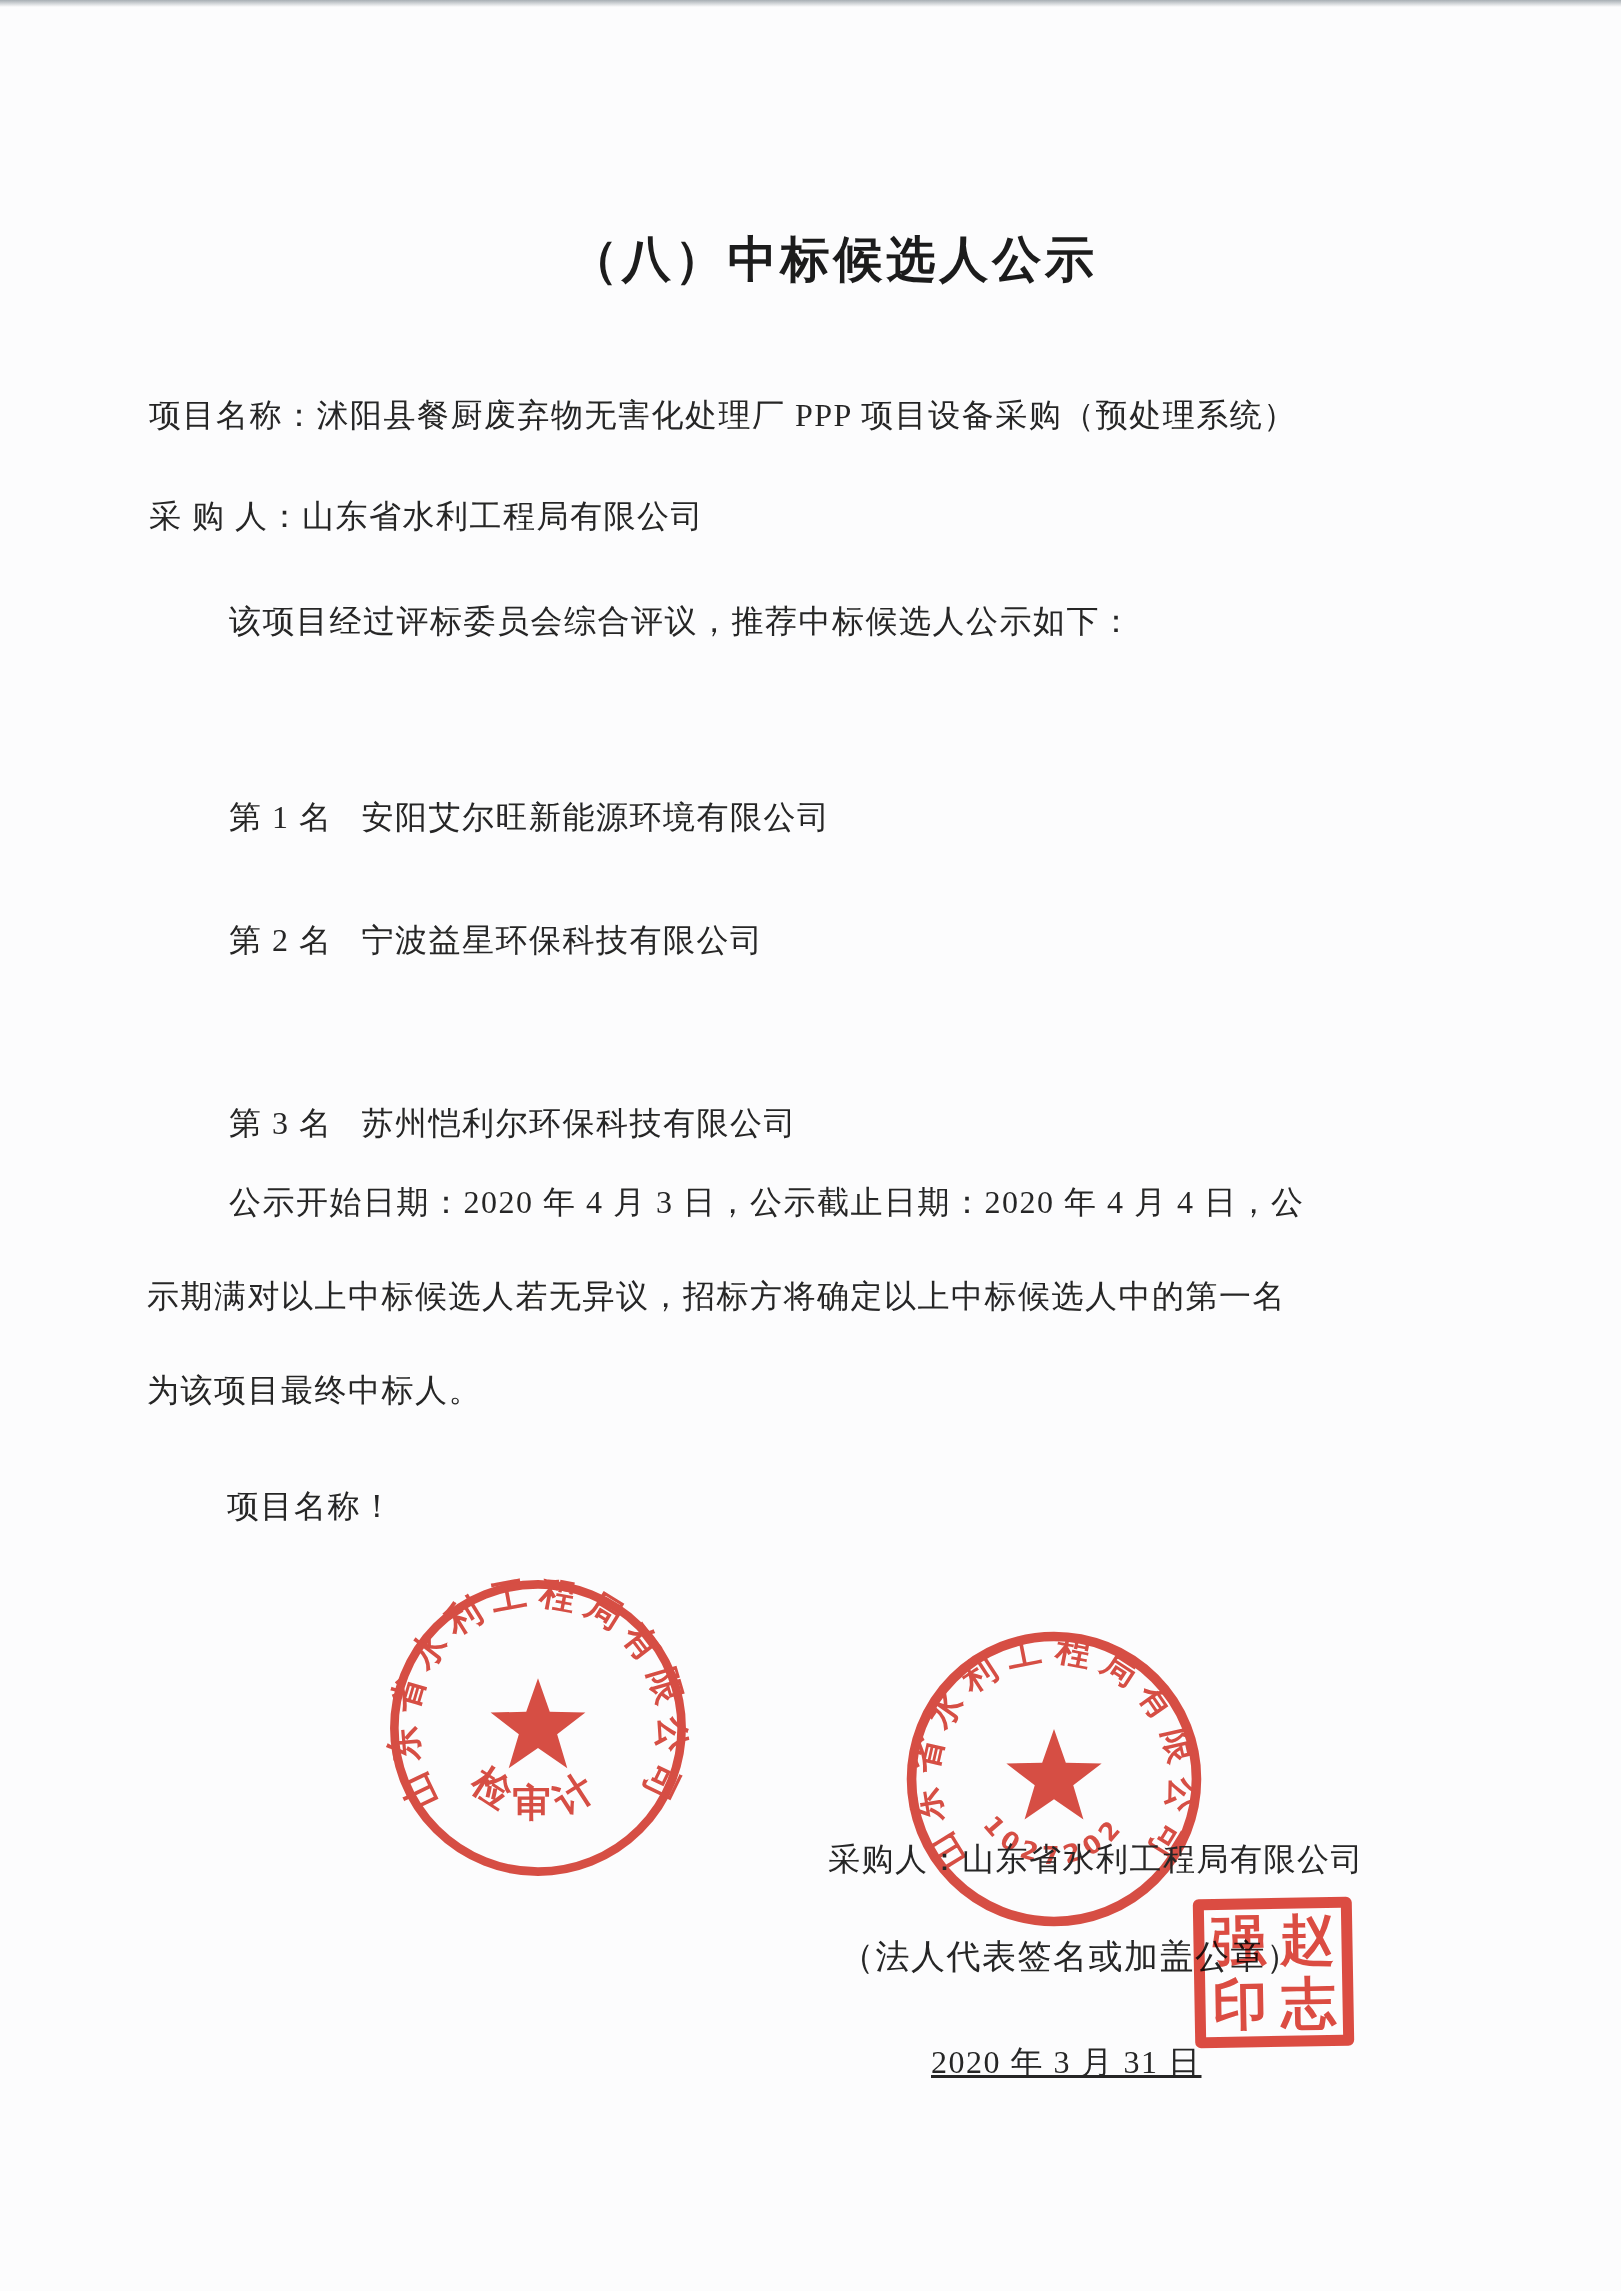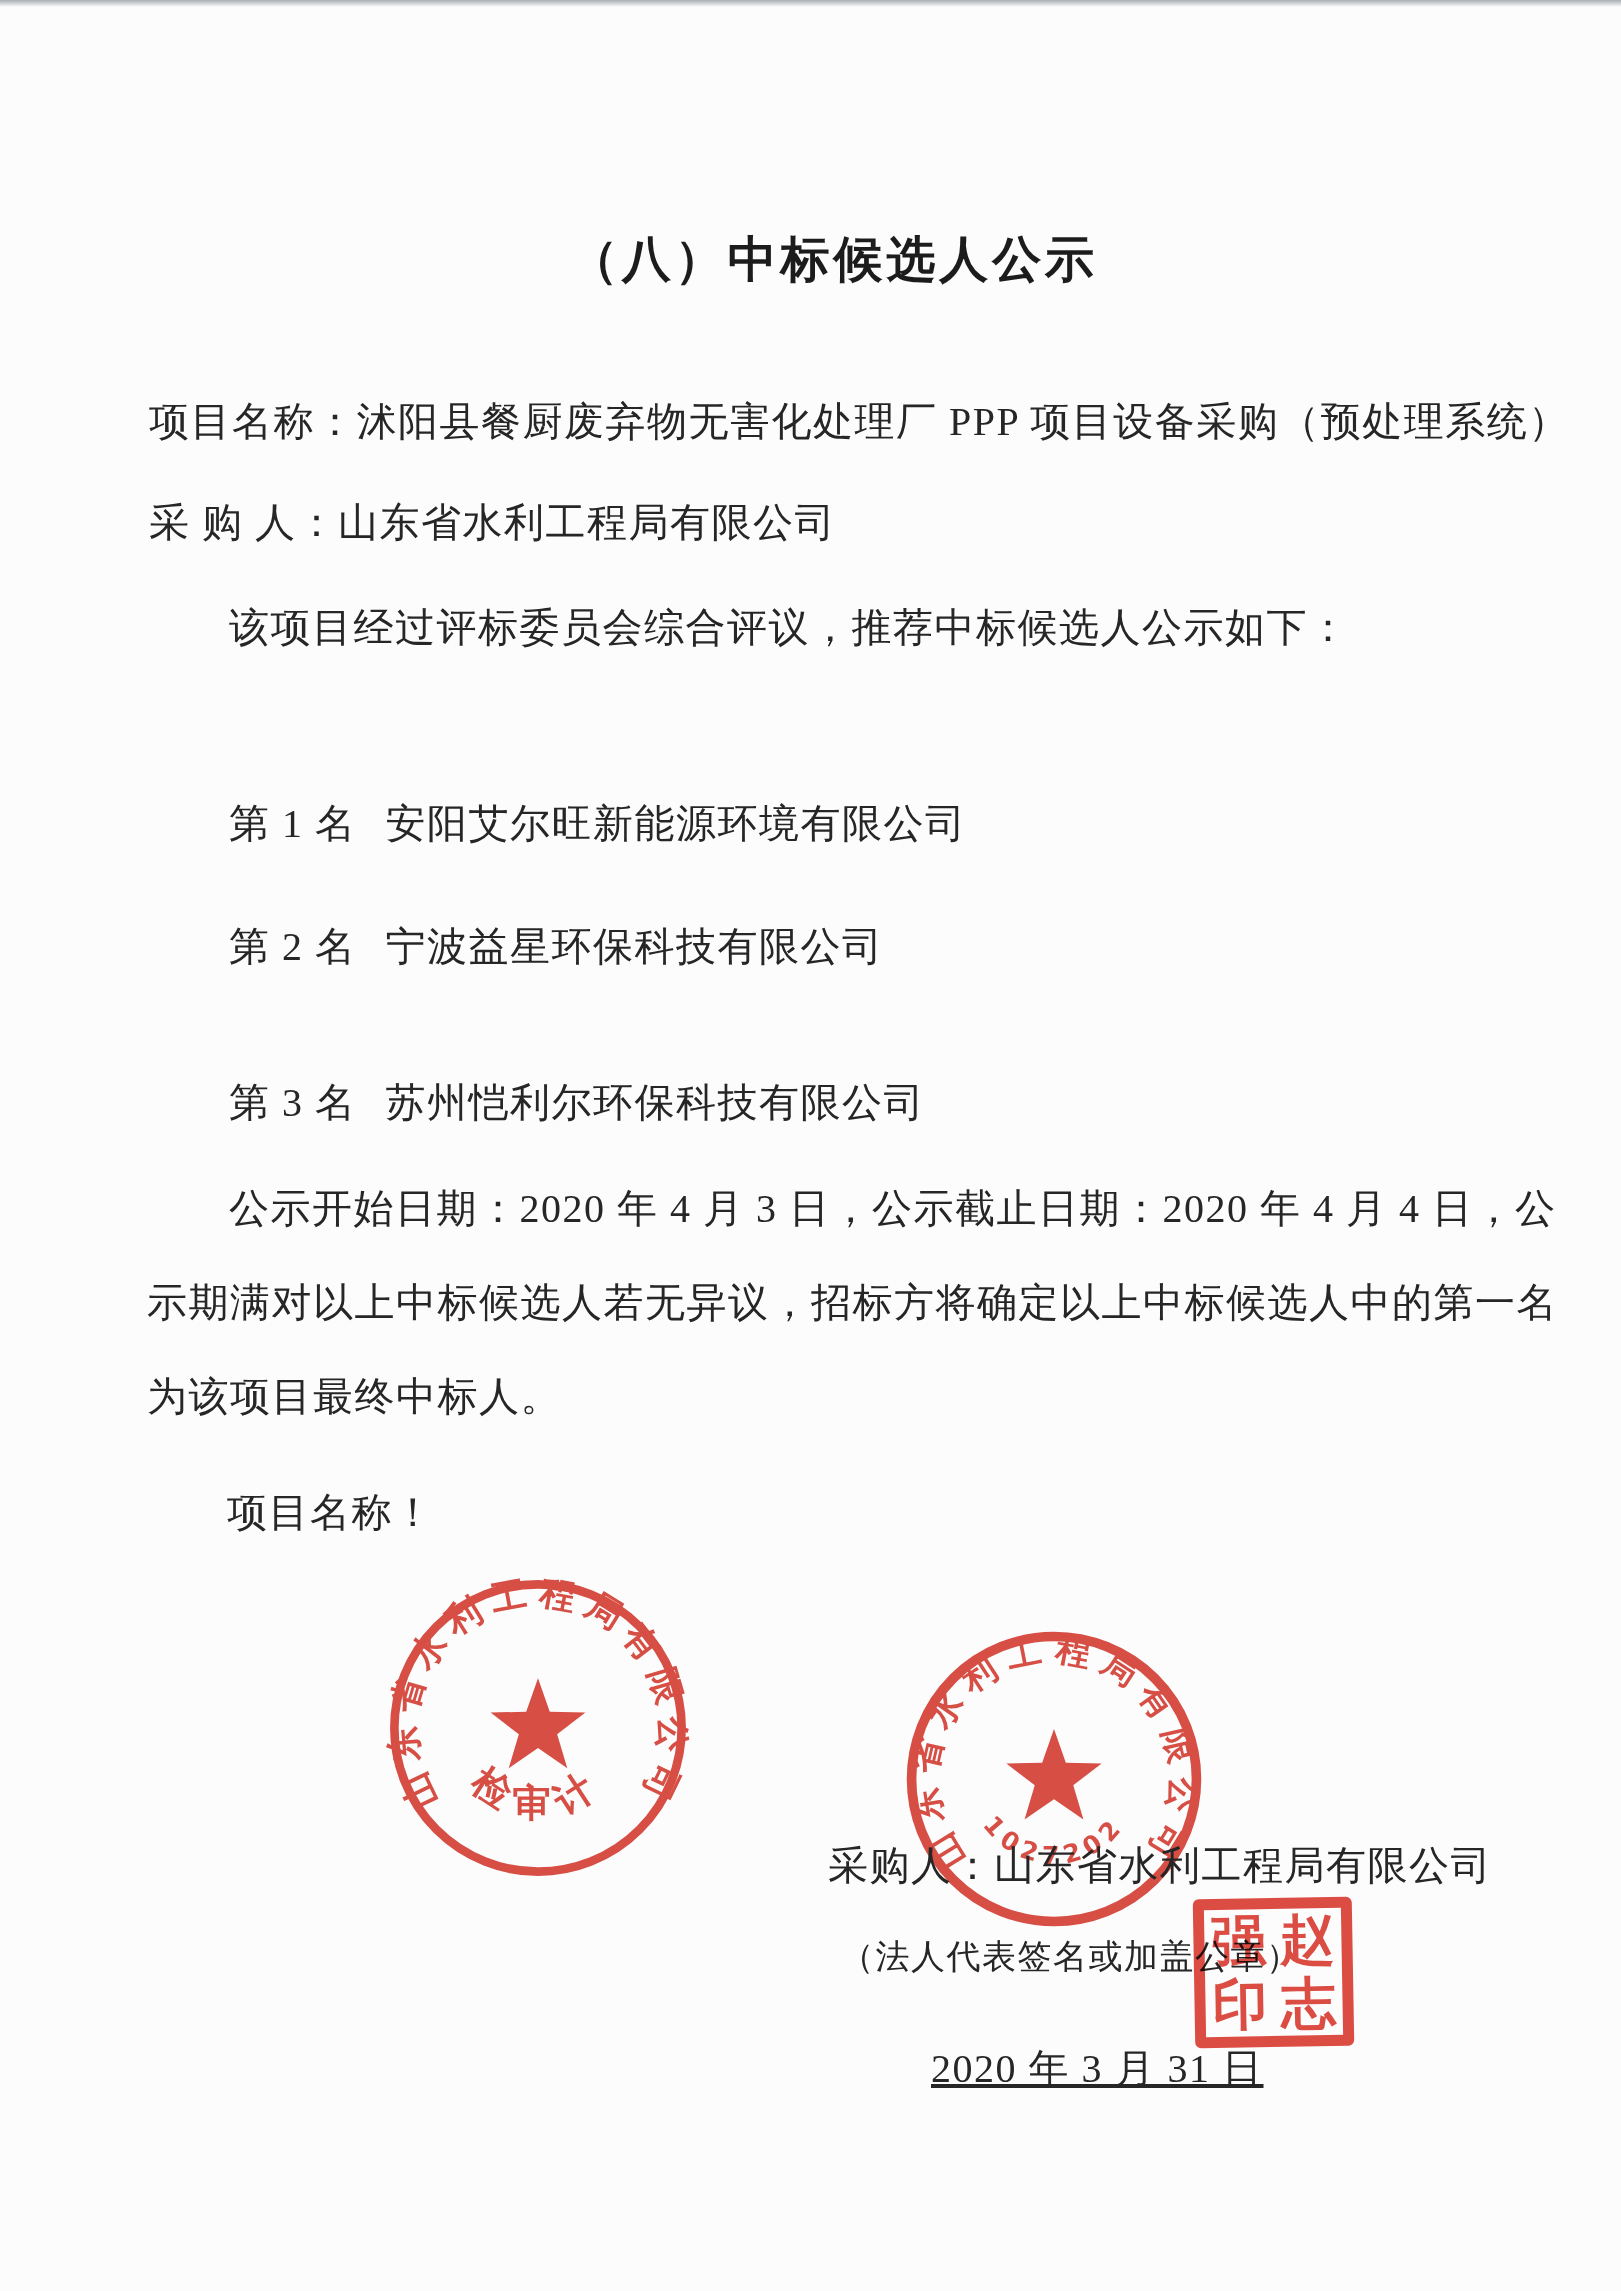--- a/index.html
+++ b/index.html
@@ -19,21 +19,21 @@
   }
   .doc-title {
     position: absolute; top: 227px; left: 0; width: 100%;
     text-align: center;
     font-family: "DejaVu Sans", "Liberation Sans", sans-serif;
     font-weight: bold; font-size: 49px; letter-spacing: 3.9px; color: #1c1c1c;
     z-index: 2;
     padding-left: 23px;
   }
   .line {
-    position: absolute; font-size: 40px; letter-spacing: 1.5px;
+    position: absolute; font-size: 32px; letter-spacing: 1.5px;
     white-space: nowrap; color: #262626; z-index: 2;
   }
   .cand-rank { display: inline-block; margin-right: 29px; }
   .stamp { position: absolute; z-index: 1; opacity: .93; mix-blend-mode: multiply; }
   .seal-ring-text {
     font-family: "DejaVu Sans", "Liberation Sans", sans-serif;
     font-weight: bold; font-size: 37px; letter-spacing: 10px;
   }
   .seal-ring-text-r {
     font-family: "DejaVu Sans", "Liberation Sans", sans-serif;
@@ -74,21 +74,21 @@
 
   <div class="line" style="left:229px; top:600px;">该项目经过评标委员会综合评议，推荐中标候选人公示如下：</div>
 
 
   <div class="line" style="left:229px; top:796px;">
     <span class="cand-rank">第 1 名</span><span>安阳艾尔旺新能源环境有限公司</span>
   </div>
   <div class="line" style="left:229px; top:919px;">
     <span class="cand-rank">第 2 名</span><span>宁波益星环保科技有限公司</span>
   </div>
-  <div class="line" style="left:229px; top:1075px;">
+  <div class="line" style="left:229px; top:1102px;">
     <span class="cand-rank">第 3 名</span><span>苏州恺利尔环保科技有限公司</span>
   </div>
 
   <div class="line" style="left:229px; top:1181px;">公示开始日期：2020 年 4 月 3 日，公示截止日期：2020 年 4 月 4 日，公</div>
   <div class="line" style="left:147px; top:1369px;">为该项目最终中标人。</div>
   <div class="line" style="left:147px; top:1275px;">示期满对以上中标候选人若无异议，招标方将确定以上中标候选人中的第一名</div>
 
   <div class="line" style="left:227px; top:1485px;">项目名称！</div>
 
   <div class="line" style="left:828px; top:1838px;">采购人：山东省水利工程局有限公司</div>

